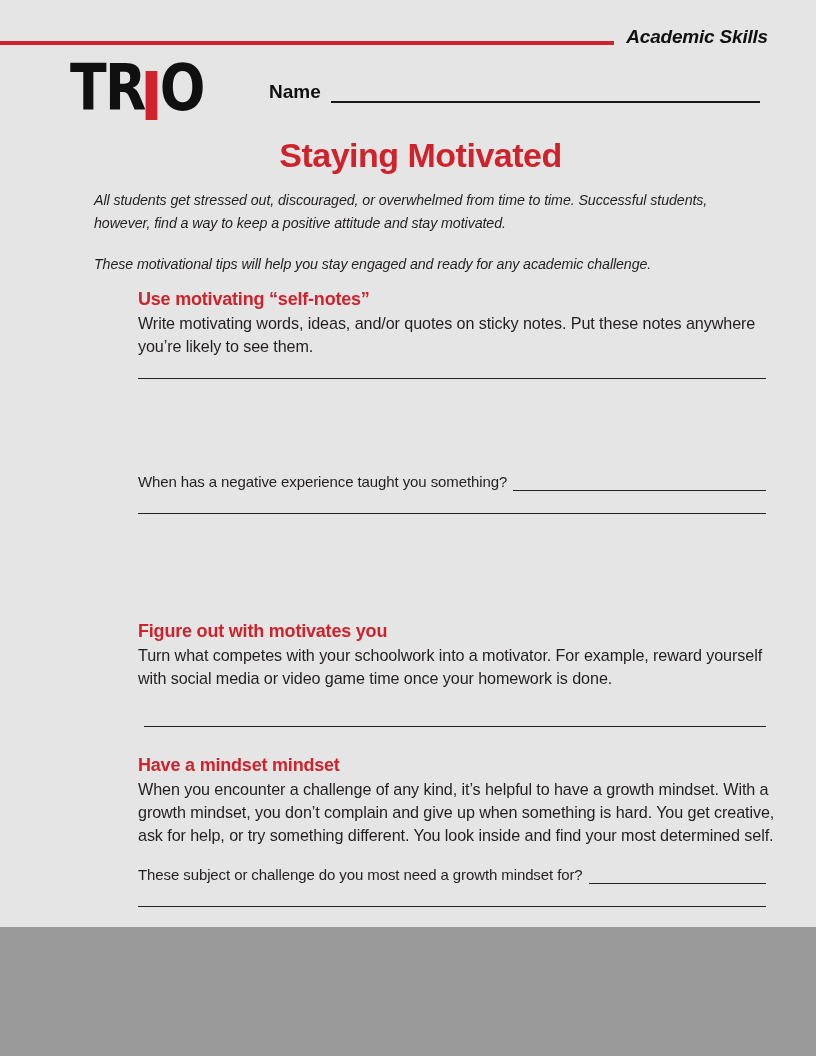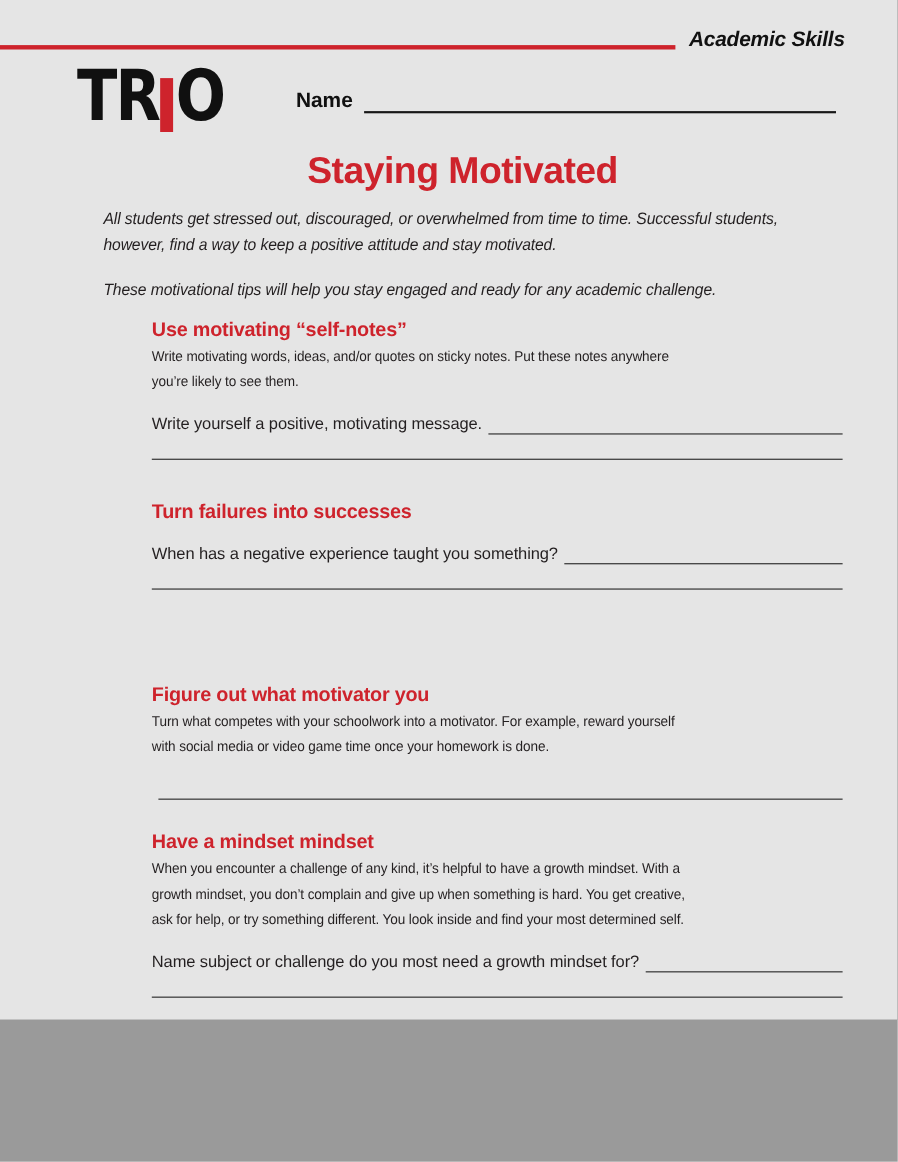--- a/index.html
+++ b/index.html
@@ -75,21 +75,21 @@
   .sec-1{top:288px;}
   .sec-2{top:454px;}
   .sec-3{top:620px;}
   .sec-4{top:754px;}
   .sec-heading{
     font-size:18px;line-height:22px;font-weight:bold;
     letter-spacing:-0.2px;
     color:var(--accent,#ce232c);
     white-space:nowrap;
   }
-  .sec-body{margin-top:2px;font-size:13px;line-height:23px;letter-spacing:-0.1px;}
+  .sec-body{margin-top:2px;font-size:17px;line-height:23px;letter-spacing:-0.1px;}
   .prompt-row{
     margin-top:16px;height:23px;
     display:flex;align-items:flex-end;
     font-size:15px;line-height:23px;letter-spacing:-0.1px;
   }
   .prompt-text{white-space:nowrap;}
   .write-line{
     flex:1;margin-left:6px;height:0;
     border-bottom:1.6px solid #232323;
     margin-bottom:2px;
@@ -132,56 +132,51 @@
     <span class="txt-line">All students get stressed out, discouraged, or overwhelmed from time to time. Successful students,</span>
     <span class="txt-line">however, find a way to keep a positive attitude and stay motivated.</span>
   </div>
 
   <div class="section sec-1">
     <div class="sec-heading">Use motivating “self-notes”</div>
     <div class="sec-body">
       <span class="txt-line">Write motivating words, ideas, and/or quotes on sticky notes. Put these notes anywhere</span>
       <span class="txt-line">you’re likely to see them.</span>
     </div>
-    <div class="prompt-row">
-      <span class="prompt-text">Write yourself a positive, motivating message.</span>
-      <span class="write-line"></span>
-    </div>
     <div class="extra-line"></div>
   </div>
 
   <div class="section sec-2">
-    <div class="sec-heading">Turn failures into successes</div>
     <div class="prompt-row">
       <span class="prompt-text">When has a negative experience taught you something?</span>
       <span class="write-line"></span>
     </div>
     <div class="extra-line"></div>
   </div>
 
   <div class="section sec-3">
-    <div class="sec-heading">Figure out what motivator you</div>
+    <div class="sec-heading">Figure out with motivates you</div>
     <div class="sec-body">
       <span class="txt-line">Turn what competes with your schoolwork into a motivator. For example, reward yourself</span>
       <span class="txt-line">with social media or video game time once your homework is done.</span>
     </div>
     <div class="prompt-row">
       <span class="write-line"></span>
     </div>
   </div>
 
   <div class="section sec-4">
     <div class="sec-heading">Have a mindset mindset</div>
     <div class="sec-body">
       <span class="txt-line">When you encounter a challenge of any kind, it’s helpful to have a growth mindset. With a</span>
       <span class="txt-line">growth mindset, you don’t complain and give up when something is hard. You get creative,</span>
       <span class="txt-line">ask for help, or try something different. You look inside and find your most determined self.</span>
     </div>
     <div class="prompt-row">
-      <span class="prompt-text">Name subject or challenge do you most need a growth mindset for?</span>
+      <span class="prompt-text">These subject or challenge do you most need a growth mindset for?</span>
       <span class="write-line"></span>
     </div>
     <div class="extra-line"></div>
   </div>
 
   <div class="footer">TRIOprintables.com</div>
 
 </div>
 
 </body></html>

